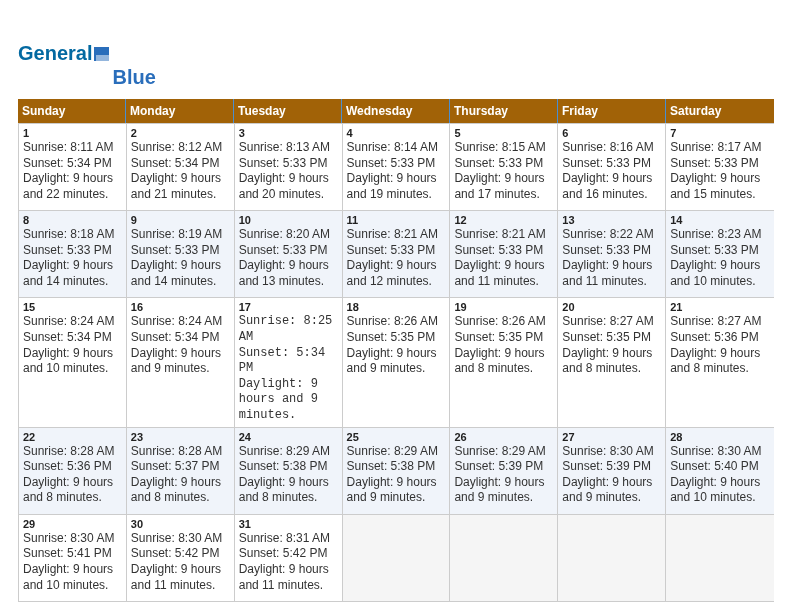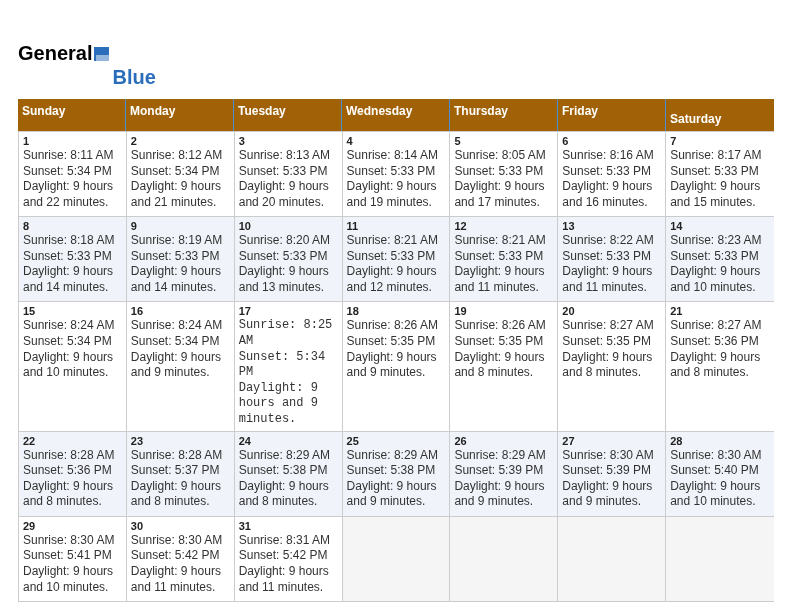--- a/index.html
+++ b/index.html
@@ -28,21 +28,21 @@
       flex-direction: column;
       align-items: flex-start;
     }
     .logo-text {
       display: flex;
       align-items: center;
       font-size: 20px;
       font-weight: bold;
       color: #333;
     }
-    .logo-general { color: #000000; }
+    .logo-general { color: #0369a1; }
     .logo-blue { color: #2a6ebb; margin-top: 48px; }
     .logo-icon {
       display: inline-block;
       width: 18px;
       height: 18px;
       margin: 0 1px;
     }
     .title-block {
       text-align: right;
     }
@@ -68,21 +68,21 @@
       background: #a16207;
     }
     .cal-header-cell {
       color: #fff;
       font-size: 12px;
       font-weight: bold;
       padding: 5px 4px;
       text-align: left;
       border-right: 1px solid #4a8ed0;
     }
-    .cal-header-cell:last-child { border-right: none; margin-top: 8px; }
+    .cal-header-cell:last-child { border-right: none; }
     .cal-body {
       display: flex;
       flex-direction: column;
       flex: 1;
       border-left: 1px solid #ccc;
       border-bottom: 1px solid #ccc;
     }
     .cal-row {
       display: grid;
       grid-template-columns: repeat(7, 1fr);
@@ -168,21 +168,21 @@
 Daylight: 9 hours and 20 minutes.</div>
           </div>
           <div class="cal-cell">
             <div class="day-num">4</div>
             <div class="cell-text" style="white-space: pre-line;">Sunrise: 8:14 AM
 Sunset: 5:33 PM
 Daylight: 9 hours and 19 minutes.</div>
           </div>
           <div class="cal-cell">
             <div class="day-num">5</div>
-            <div class="cell-text" style="white-space: pre-line;">Sunrise: 8:05 AM
+            <div class="cell-text" style="white-space: pre-line;">Sunrise: 8:15 AM
 Sunset: 5:33 PM
 Daylight: 9 hours and 17 minutes.</div>
           </div>
           <div class="cal-cell">
             <div class="day-num">6</div>
             <div class="cell-text" style="white-space: pre-line;">Sunrise: 8:16 AM
 Sunset: 5:33 PM
 Daylight: 9 hours and 16 minutes.</div>
           </div>
           <div class="cal-cell">

